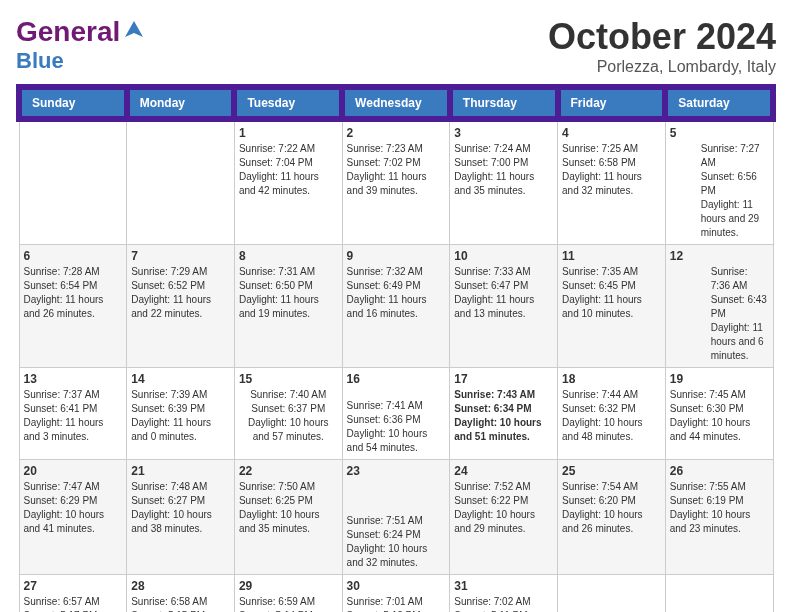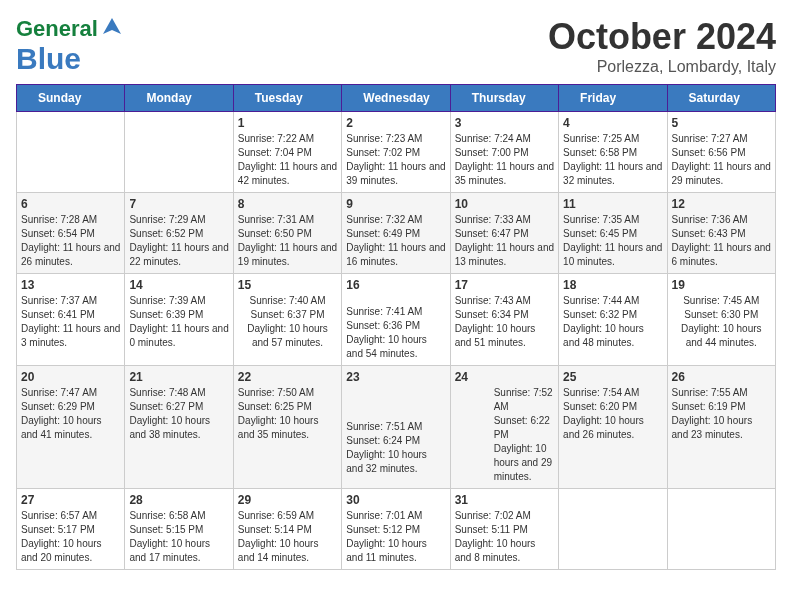--- a/index.html
+++ b/index.html
@@ -40,23 +40,23 @@
     table {
       width: 100%;
       border-collapse: collapse;
       table-layout: fixed;
     }
     thead tr th {
       background-color: #3a7abf;
       color: #fff;
       font-size: 12px;
       font-weight: bold;
-      padding: 6px 21px;
+      padding: 6px 10px;
       text-align: left;
-      border: 1px solid #4c1d95;
+      border: 6px solid #4c1d95;
     }
     tbody tr td {
       border: 1px solid #ccc;
       vertical-align: top;
       padding: 4px;
       font-size: 10px;
       color: #333;
       min-height: 80px;
       height: 80px;
     }
@@ -76,29 +76,29 @@
       font-size: 10px;
       line-height: 1.4;
     }
   </style>
 </head>
 <body>
 
 <div class="header">
   <div class="logo">
     <div class="logo-line">
-      <span style="font-size:22px;font-weight:bold;color:#15803d;">General</span>
+      <span style="font-size:28px;font-weight:bold;color:#701a75;">General</span>
       <span style="display:inline-block;margin-left:3px;">
         <svg width="22" height="22" viewBox="0 0 22 22">
           <polygon points="11,2 20,18 11,14 2,18" fill="#3a7abf"></polygon>
         </svg>
       </span>
     </div>
     <div>
-      <span style="font-size:30px;font-weight:bold;color:#3a7abf;">Blue</span>
+      <span style="font-size:22px;font-weight:bold;color:#3a7abf;">Blue</span>
     </div>
   </div>
   <div class="title-area">
     <div class="month-title">October 2024</div>
     <div class="location">Porlezza, Lombardy, Italy</div>
   </div>
 </div>
 
 <table>
   <thead>
@@ -135,21 +135,21 @@
 Daylight: 11 hours and 35 minutes.</div>
         </td>
         <td>
           <span class="day-number">4</span>
           <div class="cell-text" style="white-space: pre-line;">Sunrise: 7:25 AM
 Sunset: 6:58 PM
 Daylight: 11 hours and 32 minutes.</div>
         </td>
         <td>
           <span class="day-number">5</span>
-          <div class="cell-text" style="white-space: pre-line;">Sunrise: 7:27 AM
+          <div class="cell-text" style="white-space: pre-line; margin-left: 31px;">Sunrise: 7:27 AM
 Sunset: 6:56 PM
 Daylight: 11 hours and 29 minutes.</div>
         </td>
       </tr>
       <tr>
         <td>
           <span class="day-number">6</span>
           <div class="cell-text" style="white-space: pre-line;">Sunrise: 7:28 AM
 Sunset: 6:54 PM
 Daylight: 11 hours and 26 minutes.</div>
@@ -179,21 +179,21 @@
 Daylight: 11 hours and 13 minutes.</div>
         </td>
         <td>
           <span class="day-number">11</span>
           <div class="cell-text" style="white-space: pre-line;">Sunrise: 7:35 AM
 Sunset: 6:45 PM
 Daylight: 11 hours and 10 minutes.</div>
         </td>
         <td>
           <span class="day-number">12</span>
-          <div class="cell-text" style="white-space: pre-line;">Sunrise: 7:36 AM
+          <div class="cell-text" style="white-space: pre-line; margin-left: 41px;">Sunrise: 7:36 AM
 Sunset: 6:43 PM
 Daylight: 11 hours and 6 minutes.</div>
         </td>
       </tr>
       <tr>
         <td>
           <span class="day-number">13</span>
           <div class="cell-text" style="white-space: pre-line;">Sunrise: 7:37 AM
 Sunset: 6:41 PM
 Daylight: 11 hours and 3 minutes.</div>
@@ -211,33 +211,33 @@
 Daylight: 10 hours and 57 minutes.</div>
         </td>
         <td>
           <span class="day-number">16</span>
           <div class="cell-text" style="white-space: pre-line; margin-top: 13px;">Sunrise: 7:41 AM
 Sunset: 6:36 PM
 Daylight: 10 hours and 54 minutes.</div>
         </td>
         <td>
           <span class="day-number">17</span>
-          <div class="cell-text" style="white-space: pre-line;">Sunrise: 7:43 AM
+          <div class="cell-text" style="white-space: pre-line; font-weight: bold;">Sunrise: 7:43 AM
 Sunset: 6:34 PM
 Daylight: 10 hours and 51 minutes.</div>
         </td>
         <td>
           <span class="day-number">18</span>
           <div class="cell-text" style="white-space: pre-line;">Sunrise: 7:44 AM
 Sunset: 6:32 PM
 Daylight: 10 hours and 48 minutes.</div>
         </td>
         <td>
           <span class="day-number">19</span>
-          <div class="cell-text" style="white-space: pre-line; text-align: center;">Sunrise: 7:45 AM
+          <div class="cell-text" style="white-space: pre-line;">Sunrise: 7:45 AM
 Sunset: 6:30 PM
 Daylight: 10 hours and 44 minutes.</div>
         </td>
       </tr>
       <tr>
         <td>
           <span class="day-number">20</span>
           <div class="cell-text" style="white-space: pre-line;">Sunrise: 7:47 AM
 Sunset: 6:29 PM
 Daylight: 10 hours and 41 minutes.</div>
@@ -255,21 +255,21 @@
 Daylight: 10 hours and 35 minutes.</div>
         </td>
         <td>
           <span class="day-number">23</span>
           <div class="cell-text" style="white-space: pre-line; margin-top: 36px;">Sunrise: 7:51 AM
 Sunset: 6:24 PM
 Daylight: 10 hours and 32 minutes.</div>
         </td>
         <td>
           <span class="day-number">24</span>
-          <div class="cell-text" style="white-space: pre-line; margin-left: 39px;">Sunrise: 7:52 AM
+          <div class="cell-text" style="white-space: pre-line;">Sunrise: 7:52 AM
 Sunset: 6:22 PM
 Daylight: 10 hours and 29 minutes.</div>
         </td>
         <td>
           <span class="day-number">25</span>
           <div class="cell-text" style="white-space: pre-line;">Sunrise: 7:54 AM
 Sunset: 6:20 PM
 Daylight: 10 hours and 26 minutes.</div>
         </td>
         <td>

